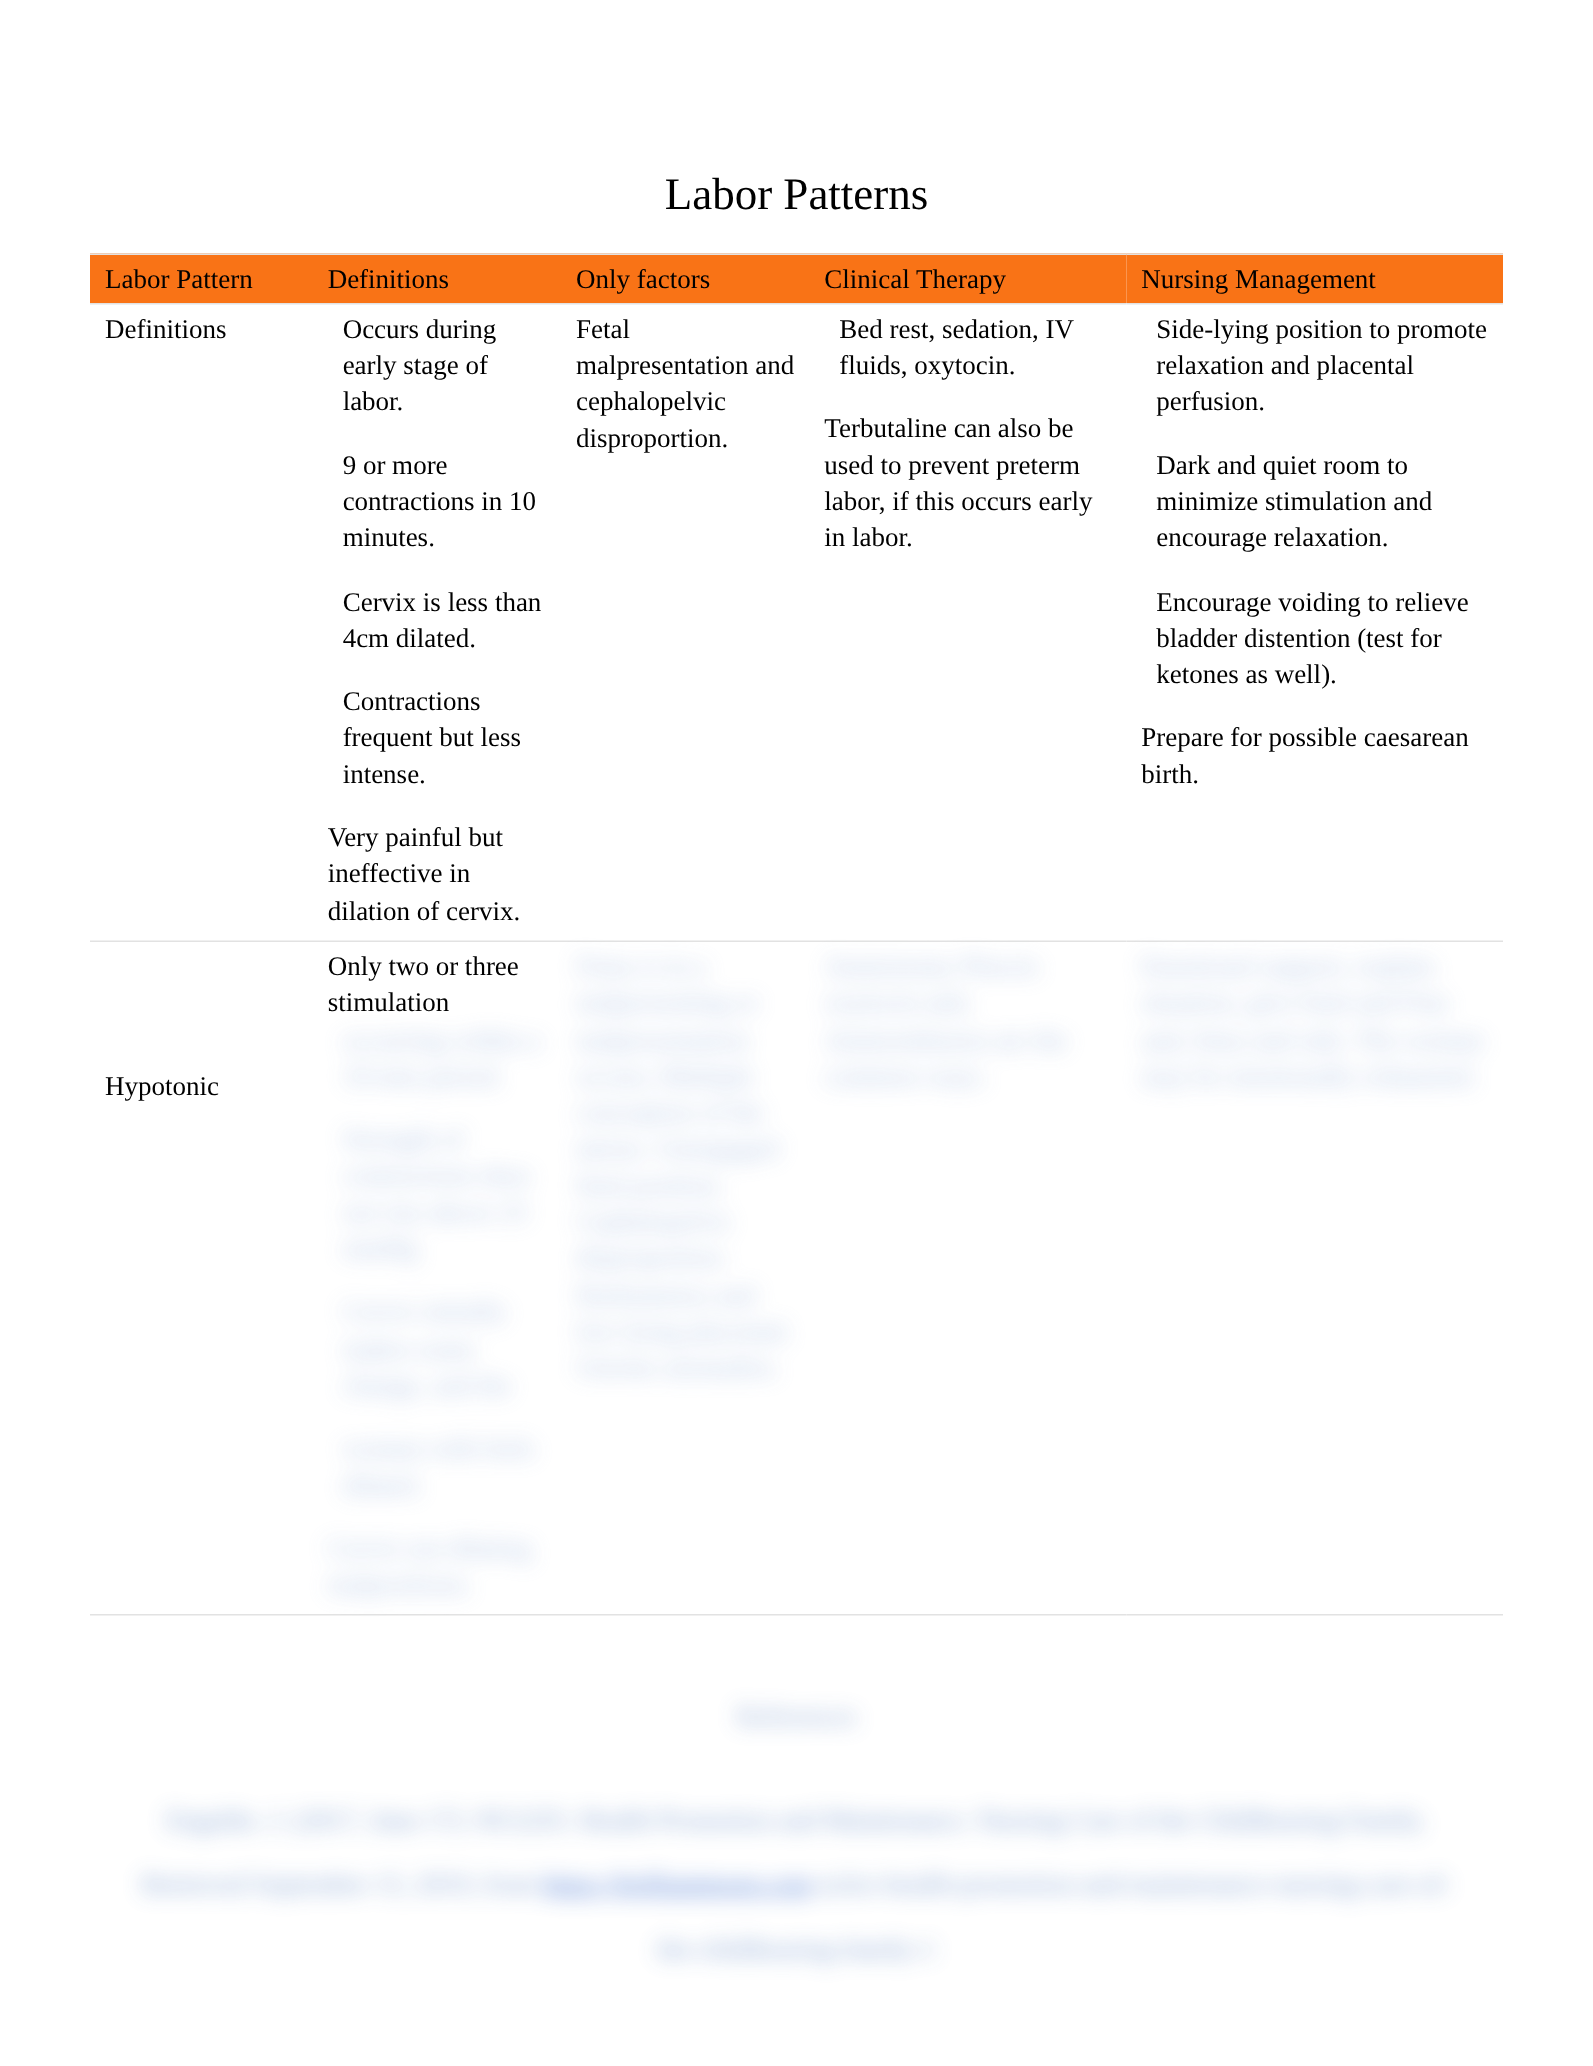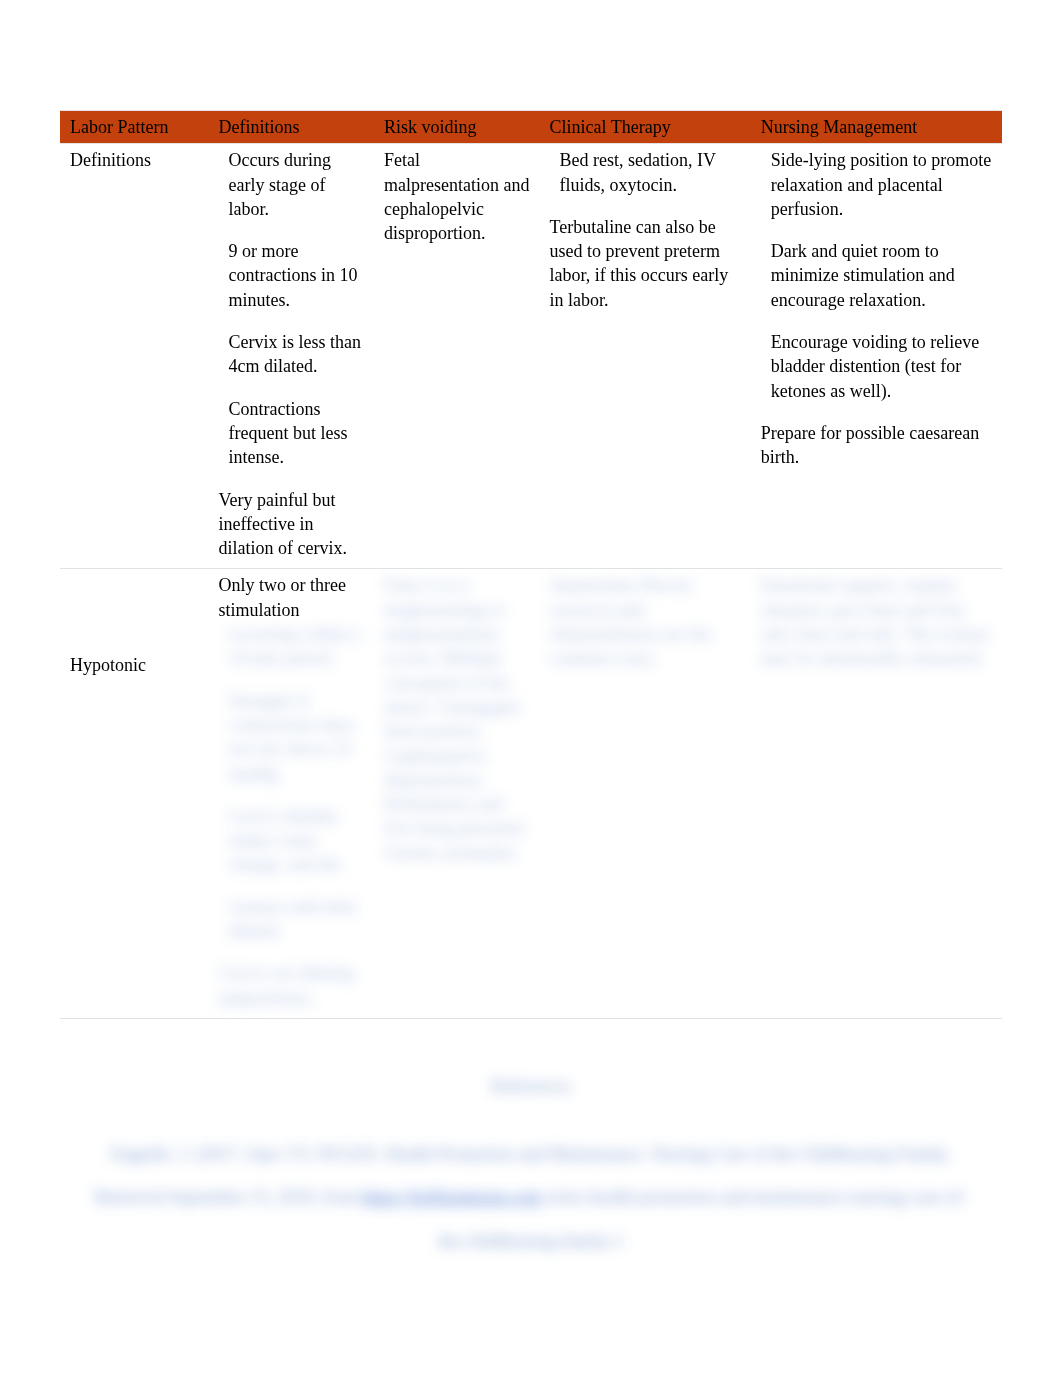--- a/index.html
+++ b/index.html
@@ -29,21 +29,21 @@
       margin-bottom: 18px;
     }
     
     table {
       border-collapse: collapse;
       width: 100%;
       table-layout: fixed;
     }
     
     thead tr {
-      background: #c2410c;
+      background: #f97316;
     }
     
     th, td {
       text-align: left;
       vertical-align: top;
       padding: 4px 10px 4px 10px;
       font-weight: normal;
       font-size: 18px;
     }
     
@@ -110,34 +110,35 @@
     
     .ref-link {
       color: #3366cc;
       text-decoration: underline;
     }
   </style>
 </head>
 <body>
 
 <div class="page-container">
+  <h1 class="title">Labor Patterns</h1>
 
   <table>
     <colgroup>
       <col class="col-pattern">
       <col class="col-def">
       <col class="col-risk">
       <col class="col-therapy">
       <col class="col-nursing">
     </colgroup>
     <thead>
       <tr>
         <th>Labor Pattern</th>
         <th>Definitions</th>
-        <th>Risk voiding</th>
+        <th>Only factors</th>
         <th>Clinical Therapy</th>
         <th>Nursing Management</th>
       </tr>
     </thead>
     <tbody>
 
       <tr>
         <td>Definitions</td>
         <td>
           <div class="para-block">Occurs during early stage of labor.</div>

